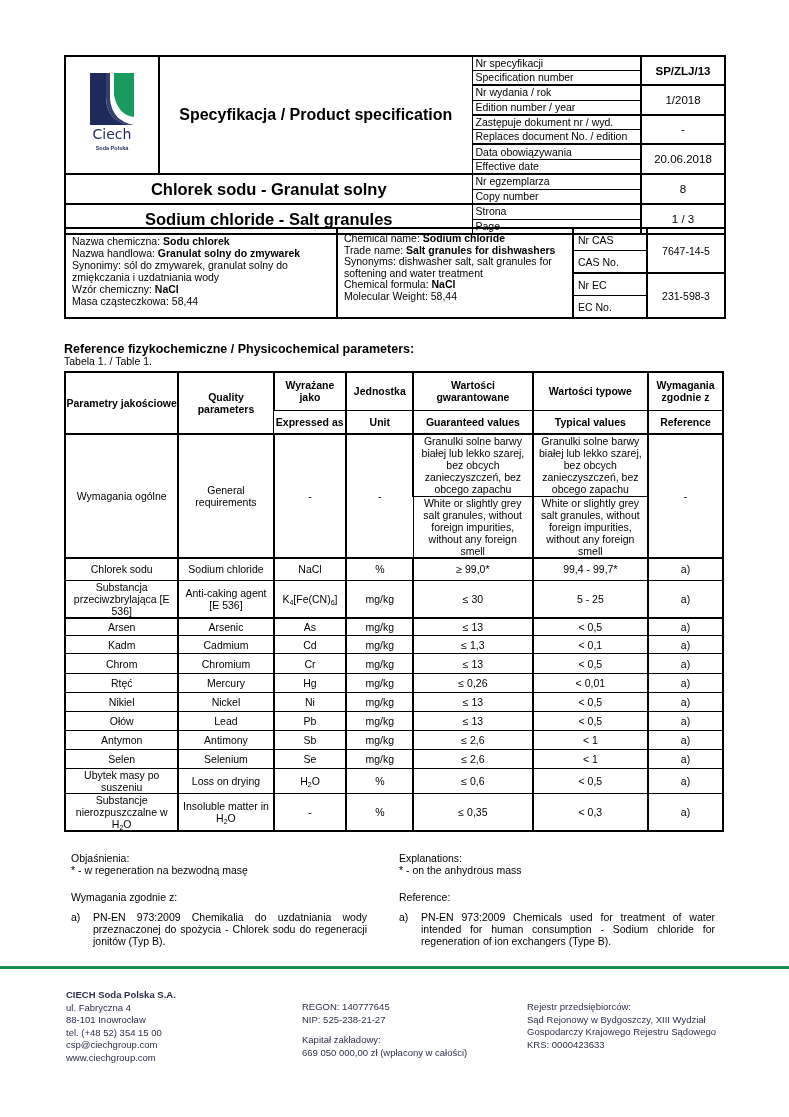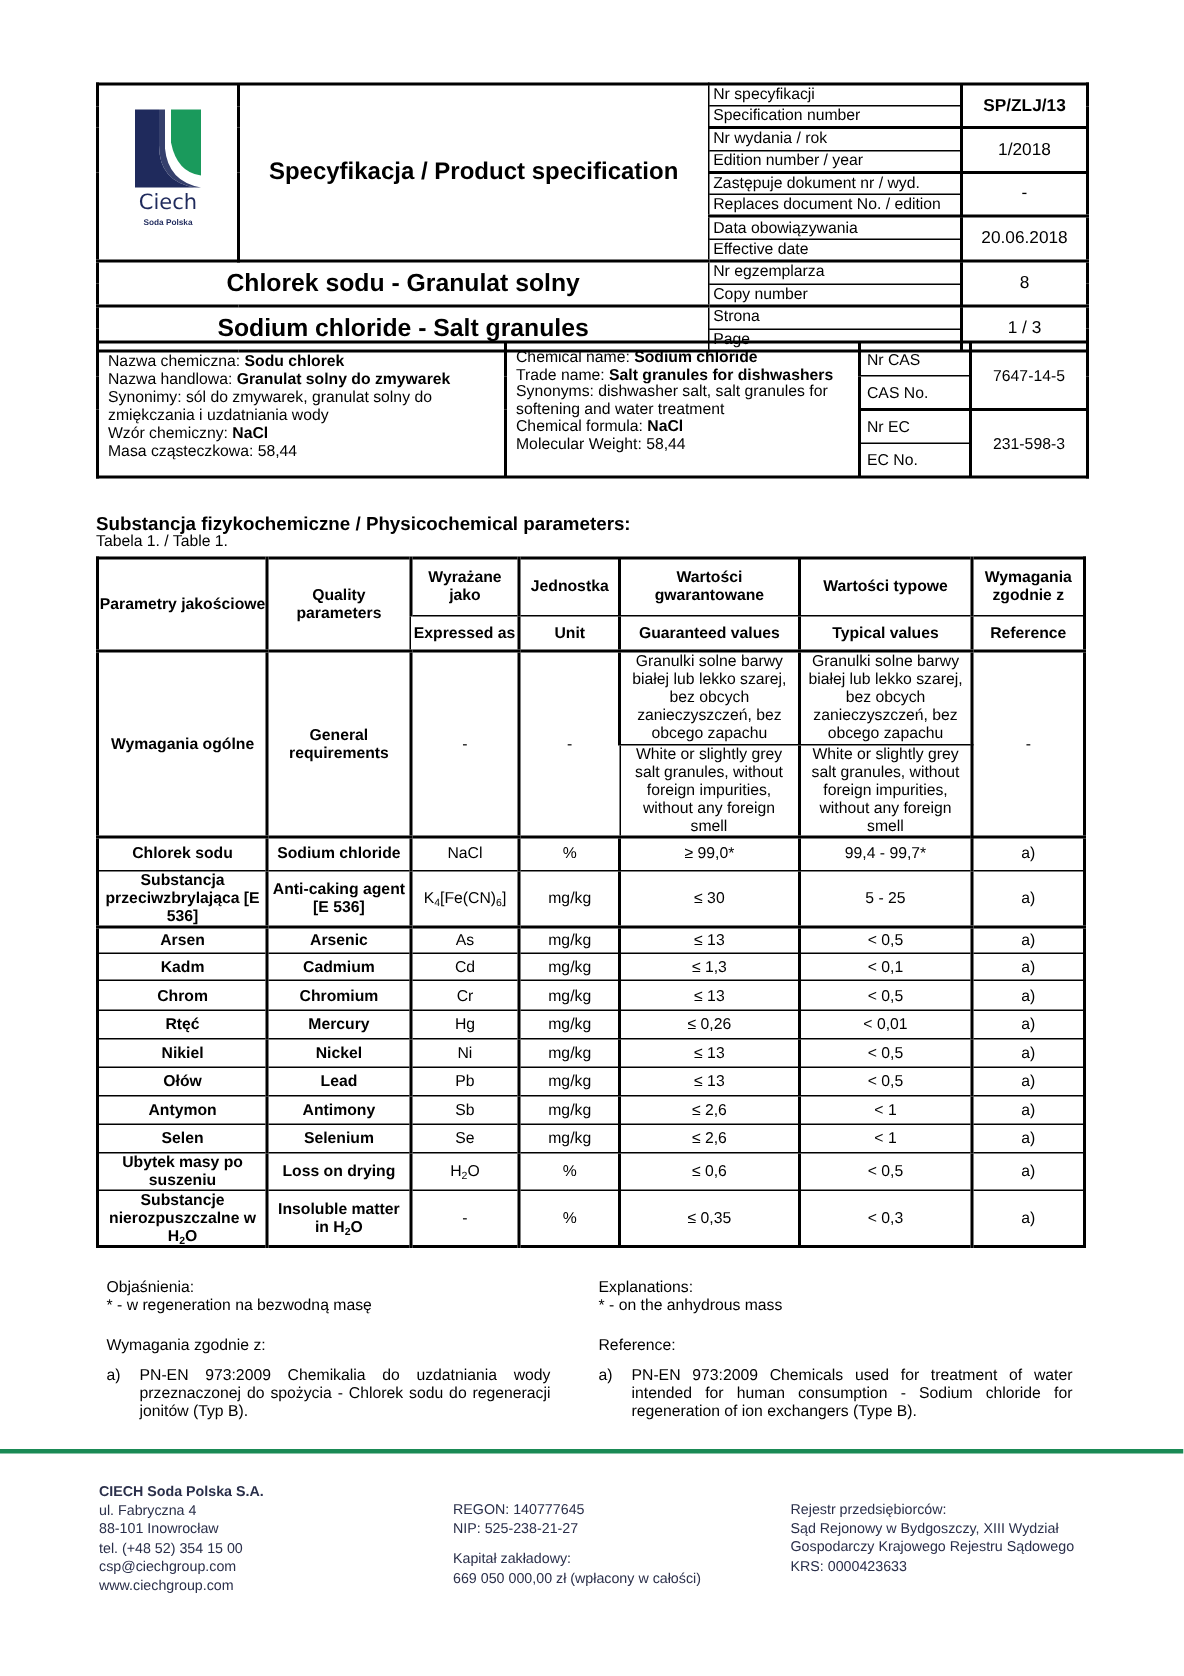--- a/index.html
+++ b/index.html
@@ -33,21 +33,21 @@
   
   #sec-title { left: 64px; top: 342px; font-size: 12.5px; font-weight: bold; }
   #sec-sub { left: 64px; top: 355px; font-size: 10.5px; }
 
   
   #params { left: 64px; top: 371px; width: 660px; }
   #params table { width: 660px; table-layout: fixed; border: 2px solid #000; }
   #params td { border: 1px solid #000; border-left: 2px solid #000; font-size: 10.5px; text-align: center; vertical-align: middle; line-height: 12px; }
   #params td:first-child { border-left: none; }
   #params thead td { font-weight: bold; font-size: 10.5px; }
-  #params .bold { font-weight: bold; }
+  #params .bold { font-weight: normal; }
   .hdr-sep { border-bottom: 2px solid #000 !important; border-radius: 19px; }
   .row-sep td { border-bottom: 2px solid #000 !important; }
   sub { font-size: 7px; vertical-align: -2px; line-height: 0; }
 
   
   .note { font-size: 10.5px; line-height: 12px; }
   .ref-item { font-size: 10.5px; line-height: 12px; text-align: justify; }
   .ref-item .lbl { position: absolute; left: 0; top: 0; }
   .ref-item .txt { margin-left: 22px; }
 
@@ -161,21 +161,21 @@
       <td class="cas-lbl">Nr EC</td>
       <td class="cas-val" rowspan="2">231-598-3</td>
     </tr>
     <tr>
           <td class="cas-lbl">EC No.</td>
         </tr>
   </tbody>
     </table>
 </div>
 
-<div id="sec-title" class="abs">Substancja fizykochemiczne / Physicochemical parameters:</div>
+<div id="sec-title" class="abs">Reference fizykochemiczne / Physicochemical parameters:</div>
 <div id="sec-sub" class="abs">Tabela 1. / Table 1.</div>
 
 <div id="params" class="abs">
   <table>
     <colgroup>
       <col style="width:112px">
         <col style="width:94px">
         <col style="width:72px">
         <col style="width:66px">
         <col style="width:118px">

